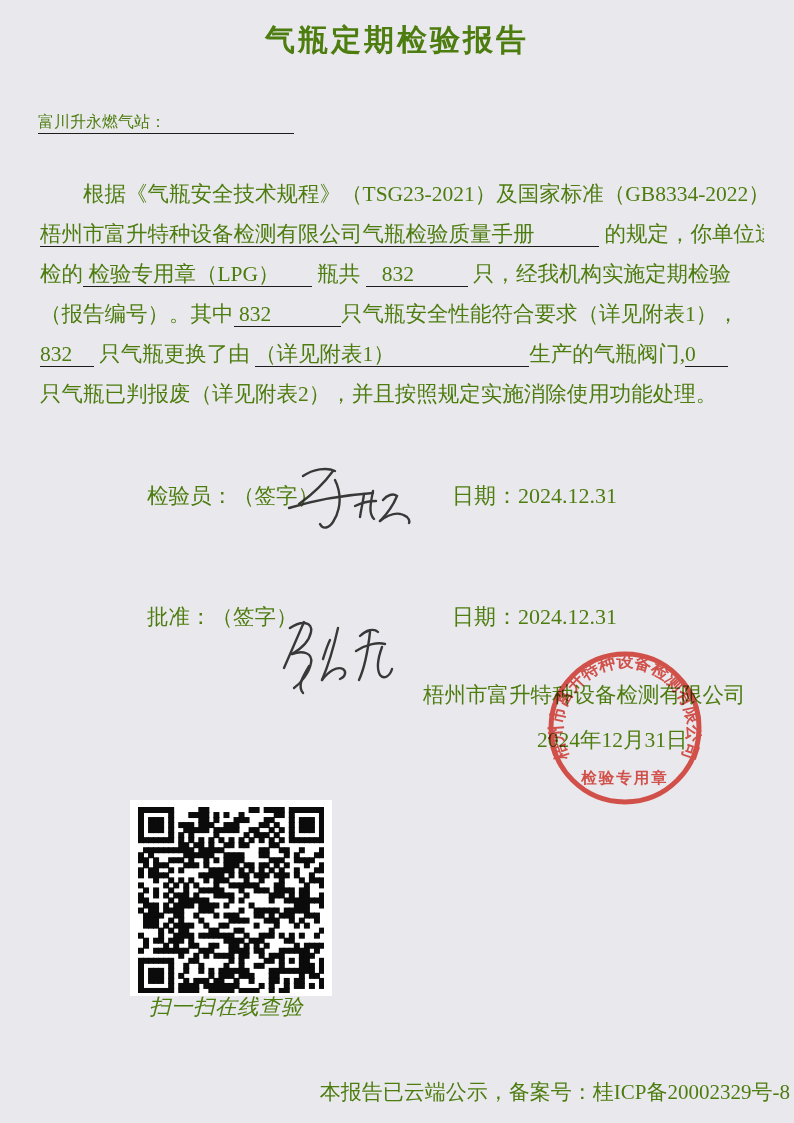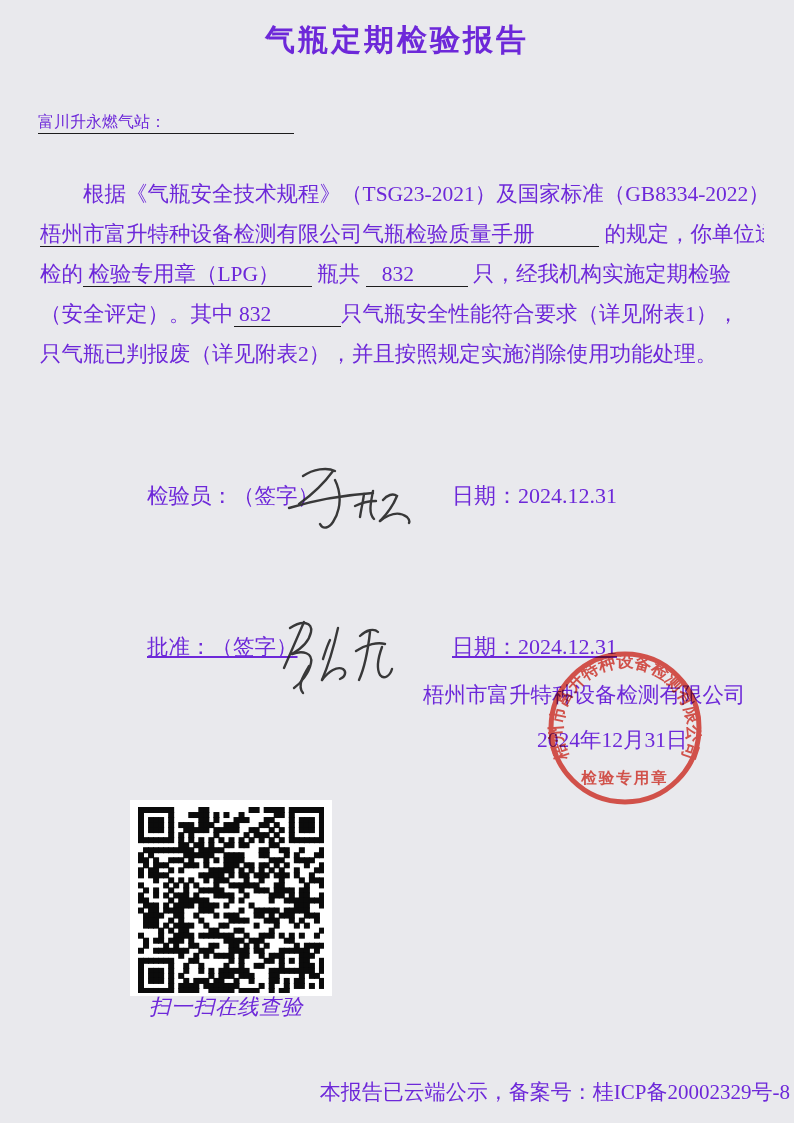--- a/index.html
+++ b/index.html
@@ -3,21 +3,21 @@
 <meta charset="utf-8">
 <style>
   html,body{margin:0;padding:0;}
   body{background:#d7d7db;}
   .page{
     position:relative;
     width:794px;height:1123px;
     margin:0 auto;
     background:#e9e9ed;
     font-family:"Liberation Serif","DejaVu Serif",serif;
-    color:#6d28d9;
+    color:#4d7c0f;
     overflow:hidden;
   }
   .title{
     position:absolute;top:20px;left:0;width:100%;
     text-align:center;font-size:30px;font-weight:bold;letter-spacing:3px;
   }
   .report-no{
     position:absolute;top:64px;right:44px;
     font-size:20px;letter-spacing:1px;
   }
@@ -32,21 +32,21 @@
   }
   .body-text{
     position:absolute;top:174px;left:40px;width:724px;
     font-size:21.5px;line-height:40px;
   }
   .body-text .bline{white-space:pre;height:40px;overflow:hidden;}
   .body-text .useg{border-bottom:1.5px solid #1c1c1c;}
   .sig-row-label{position:absolute;left:123px;font-size:21.5px;margin-left:24px;}
   .sig-row-date{position:absolute;left:452px;font-size:22px;}
   .row-inspector{top:481px;}
-  .row-approver{top:632px;text-decoration:underline;}
+  .row-approver{top:602px;}
   .sig-svg{position:absolute;}
   .sig1{left:283px;top:460px;}
   .sig2{left:272px;top:606px;}
   .company-line{position:absolute;left:423px;top:680px;font-size:21.5px;}
   .issue-date{position:absolute;left:537px;top:725px;font-size:21.5px;}
   .seal{position:absolute;left:543px;top:646px;opacity:.9;mix-blend-mode:multiply;}
   .qr-box{position:absolute;left:130px;top:800px;width:202px;height:196px;background:#ffffff;}
   .qr-box svg{position:absolute;left:8px;top:7px;}
   .qr-caption{position:absolute;left:149px;top:992px;font-size:21.5px;letter-spacing:0.5px;font-style:italic;}
   .footer{position:absolute;top:1078px;right:4px;font-size:21px;}
@@ -60,21 +60,22 @@
 
 
   <div class="addressee">
     <span class="uline">富川升永燃气站：</span>
   </div>
 
   <div class="body-text" id="body-text">
       <div class="bline"><span>　　根据《气瓶安全技术规程》（TSG23-2021）及国家标准（GB8334-2022）、</span></div>
       <div class="bline"><span class="useg">梧州市富升特种设备检测有限公司气瓶检验质量手册            </span><span> 的规定，你单位送</span></div>
       <div class="bline"><span>检的</span><span class="useg"> 检验专用章（LPG）      </span><span> 瓶共 </span><span class="useg">   832          </span><span> 只，经我机构实施定期检验</span></div>
-      <div class="bline"><span>（安全评定）。其中</span><span class="useg"> 832             </span><span>只气瓶安全性能符合要求（详见附表1），</span></div>
+      <div class="bline"><span>（报告编号）。其中</span><span class="useg"> 832             </span><span>只气瓶安全性能符合要求（详见附表1），</span></div>
+      <div class="bline"><span class="useg">832    </span><span> 只气瓶更换了由 </span><span class="useg">（详见附表1）                         </span><span>生产的气瓶阀门,</span><span class="useg">0      </span></div>
       <div class="bline"><span>只气瓶已判报废（详见附表2），并且按照规定实施消除使用功能处理。</span></div>
     </div>
 
   <div class="sig-row-label row-inspector">检验员：（签字）</div>
   <div class="sig-row-date row-inspector">日期：2024.12.31</div>
 
   <svg class="sig-svg sig1" width="132" height="86" viewBox="0 0 132 86">
     <g fill="none" stroke="#2a2a2a" stroke-width="2.4" stroke-linecap="round" opacity="0.92">
       <path d="M20,16 C30,9 44,7 52,11"></path>
       <path d="M50,11 C42,22 30,34 16,44"></path>

